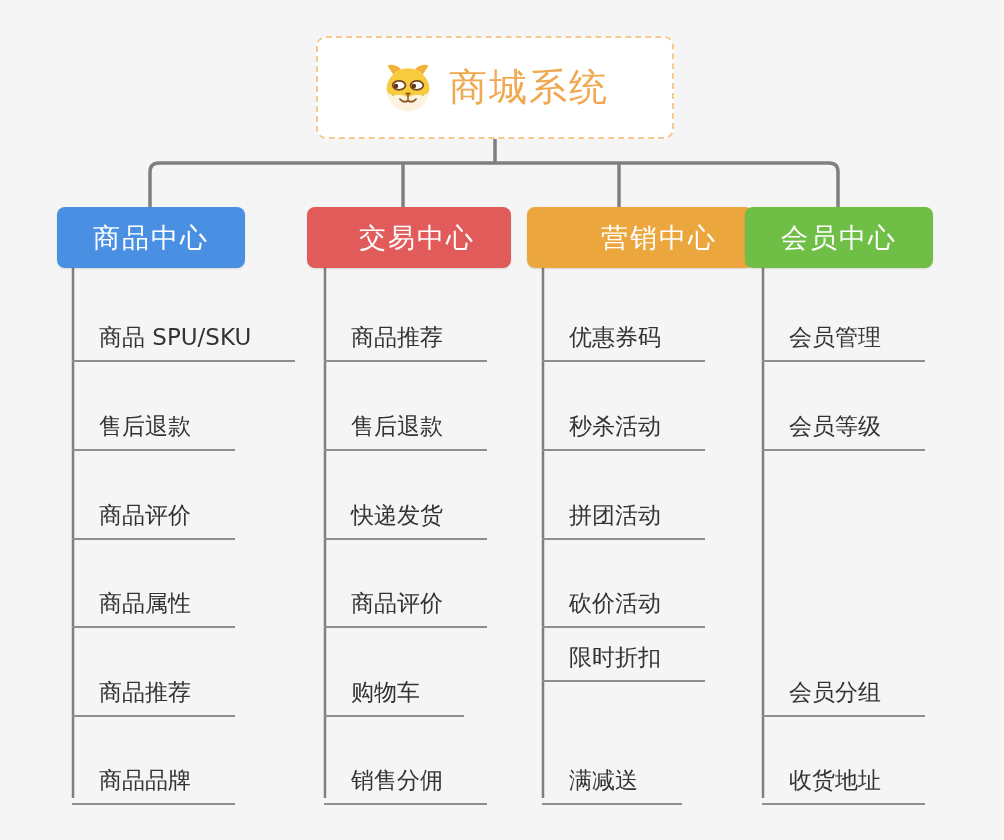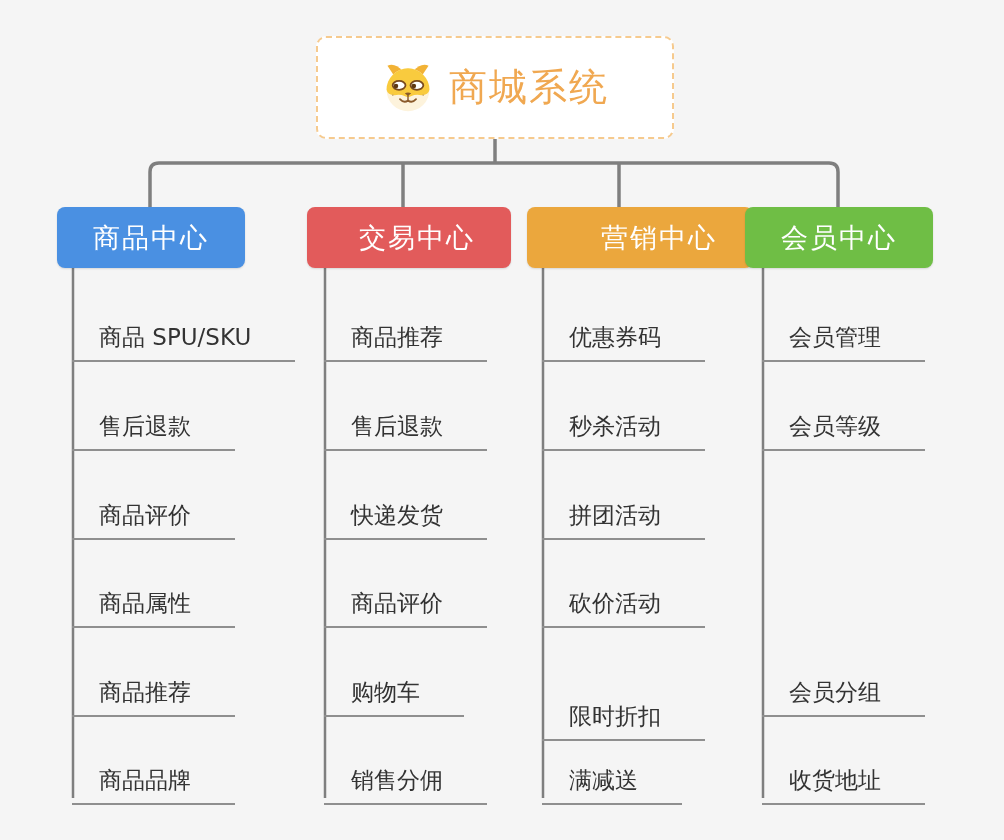--- a/index.html
+++ b/index.html
@@ -102,21 +102,21 @@
   <div class="item" style="left:324px;top:402px">售后退款</div>
   <div class="item" style="left:324px;top:491px">快递发货</div>
   <div class="item" style="left:324px;top:579px">商品评价</div>
   <div class="item" style="left:324px;top:668px">购物车</div>
   <div class="item" style="left:324px;top:756px">销售分佣</div>
 
   <div class="item" style="left:542px;top:313px">优惠券码</div>
   <div class="item" style="left:542px;top:402px">秒杀活动</div>
   <div class="item" style="left:542px;top:491px">拼团活动</div>
   <div class="item" style="left:542px;top:579px">砍价活动</div>
-  <div class="item" style="left:542px;top:692px">限时折扣</div>
+  <div class="item" style="left:542px;top:633px">限时折扣</div>
   <div class="item" style="left:542px;top:756px">满减送</div>
 
   <div class="item" style="left:762px;top:313px">会员管理</div>
   <div class="item" style="left:762px;top:402px">会员等级</div>
   <div class="item" style="left:762px;top:756px">收货地址</div>
   <div class="item" style="left:762px;top:668px">会员分组</div>
 
 </div>
 
 </body></html>

